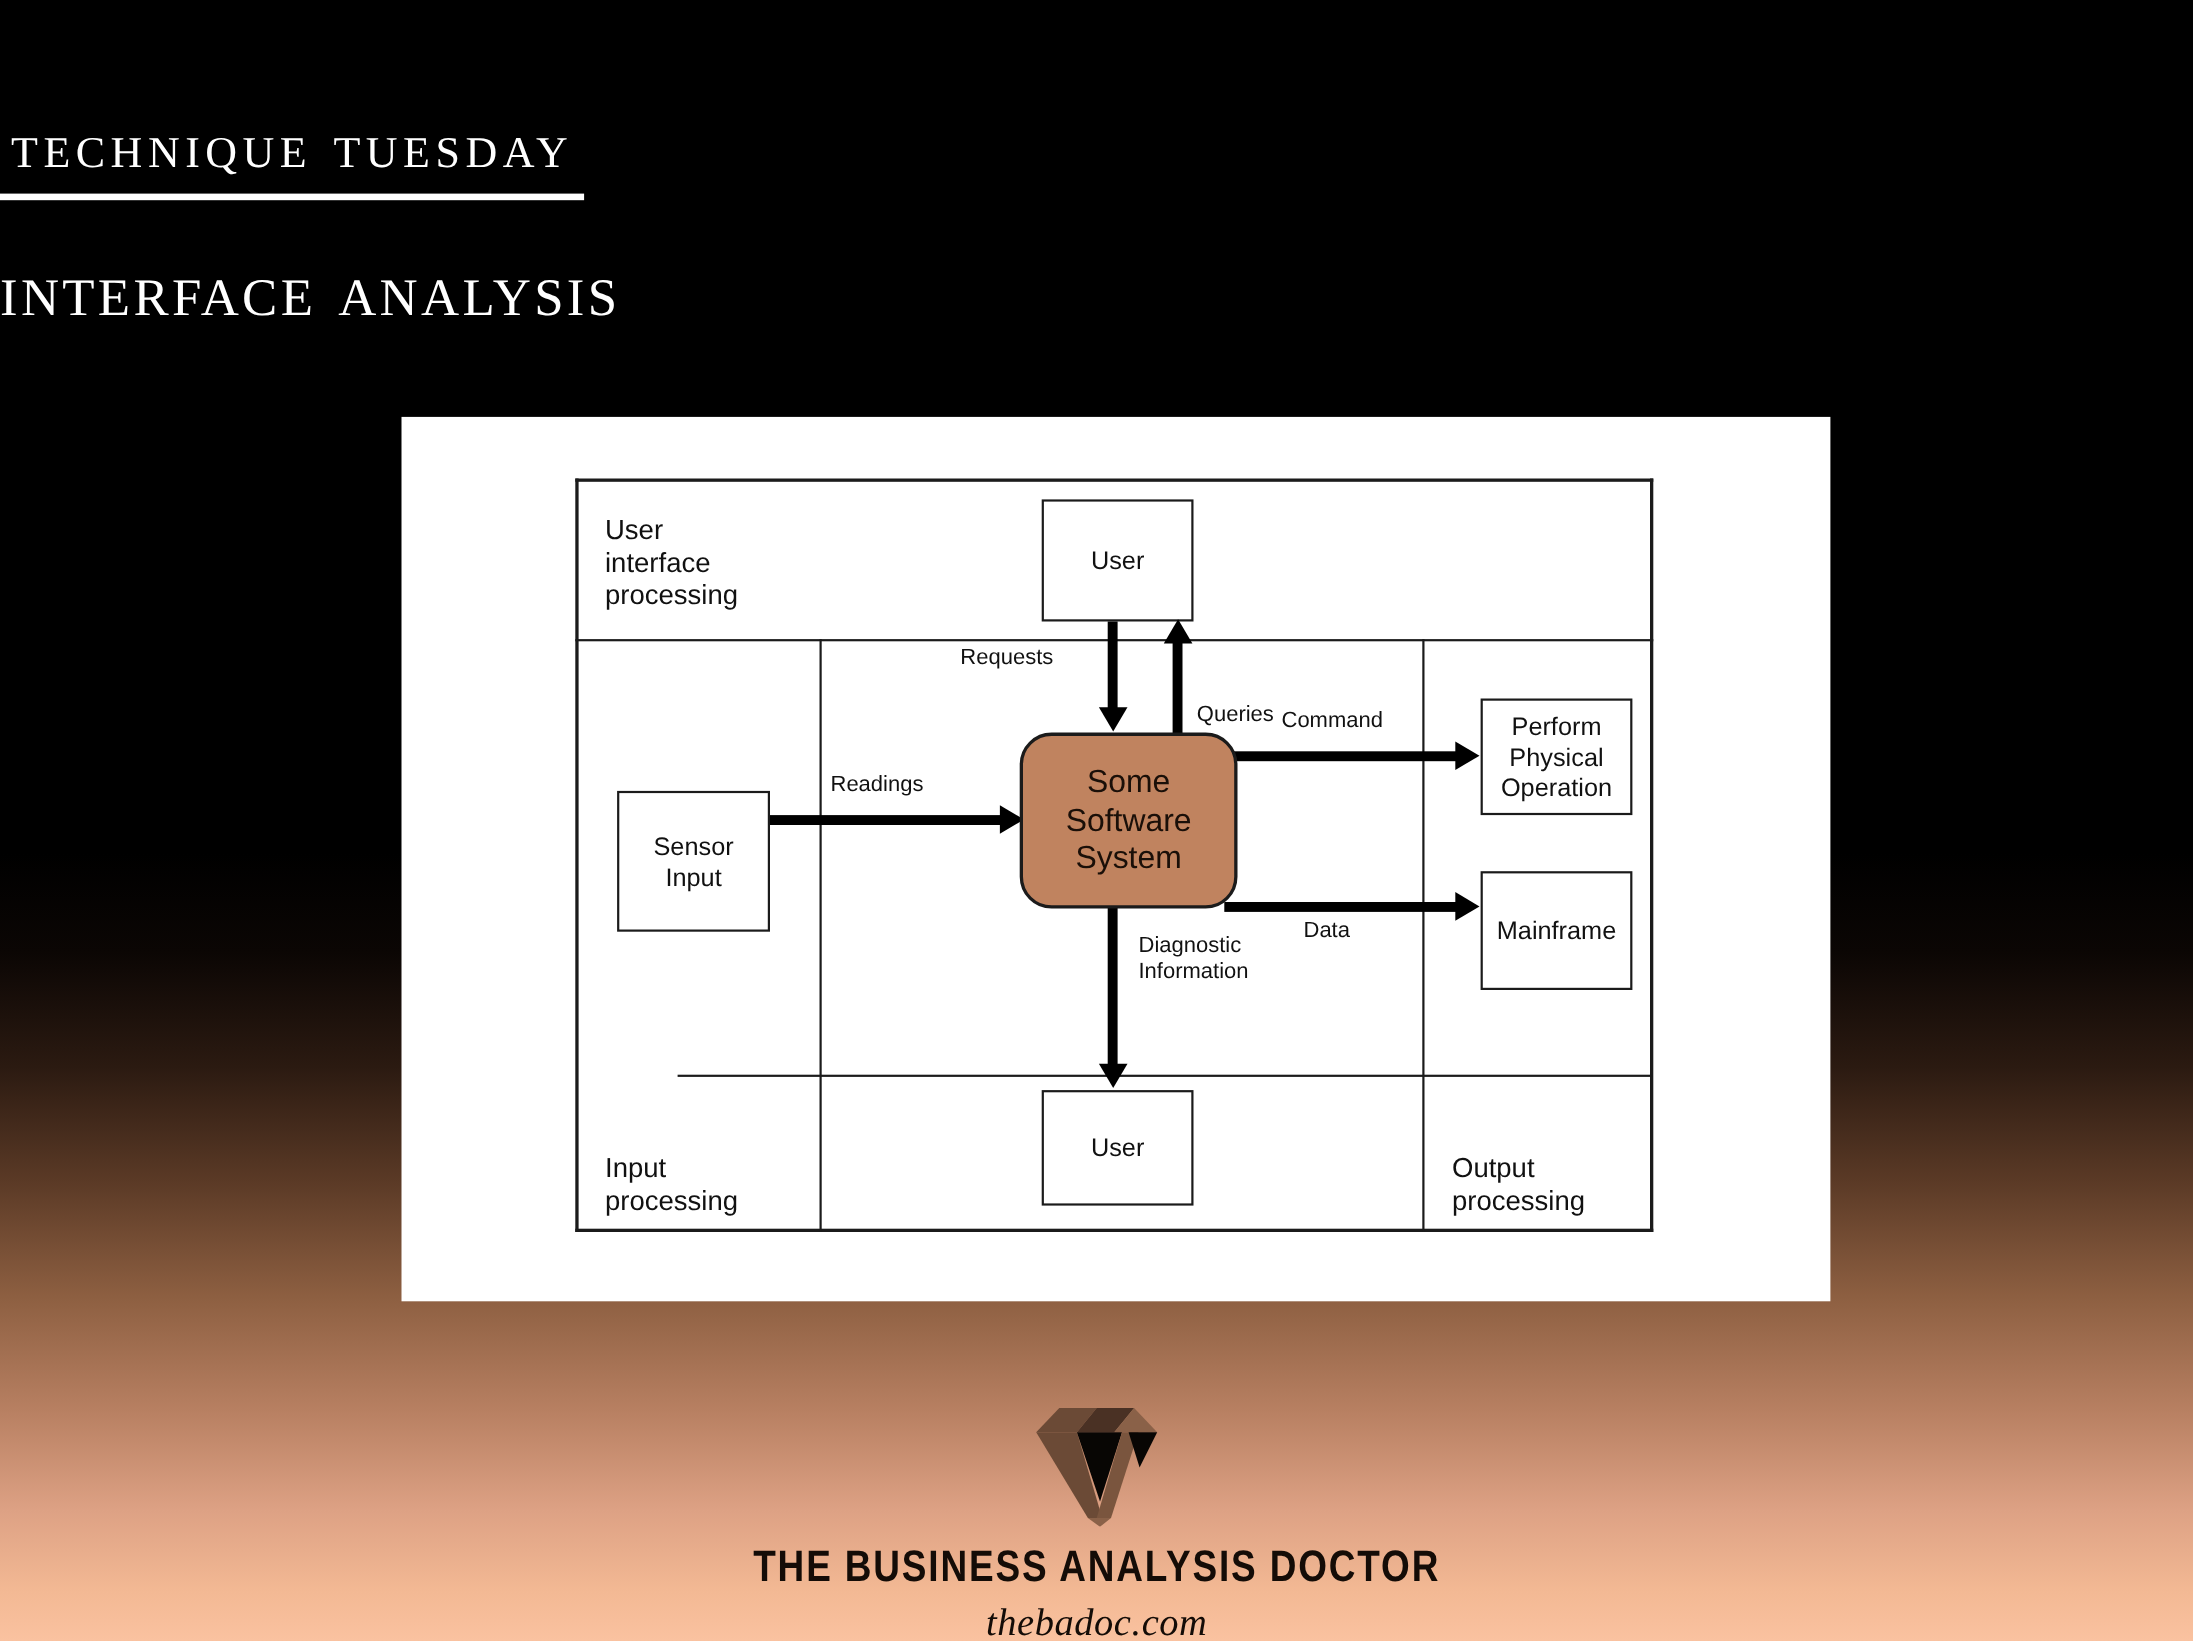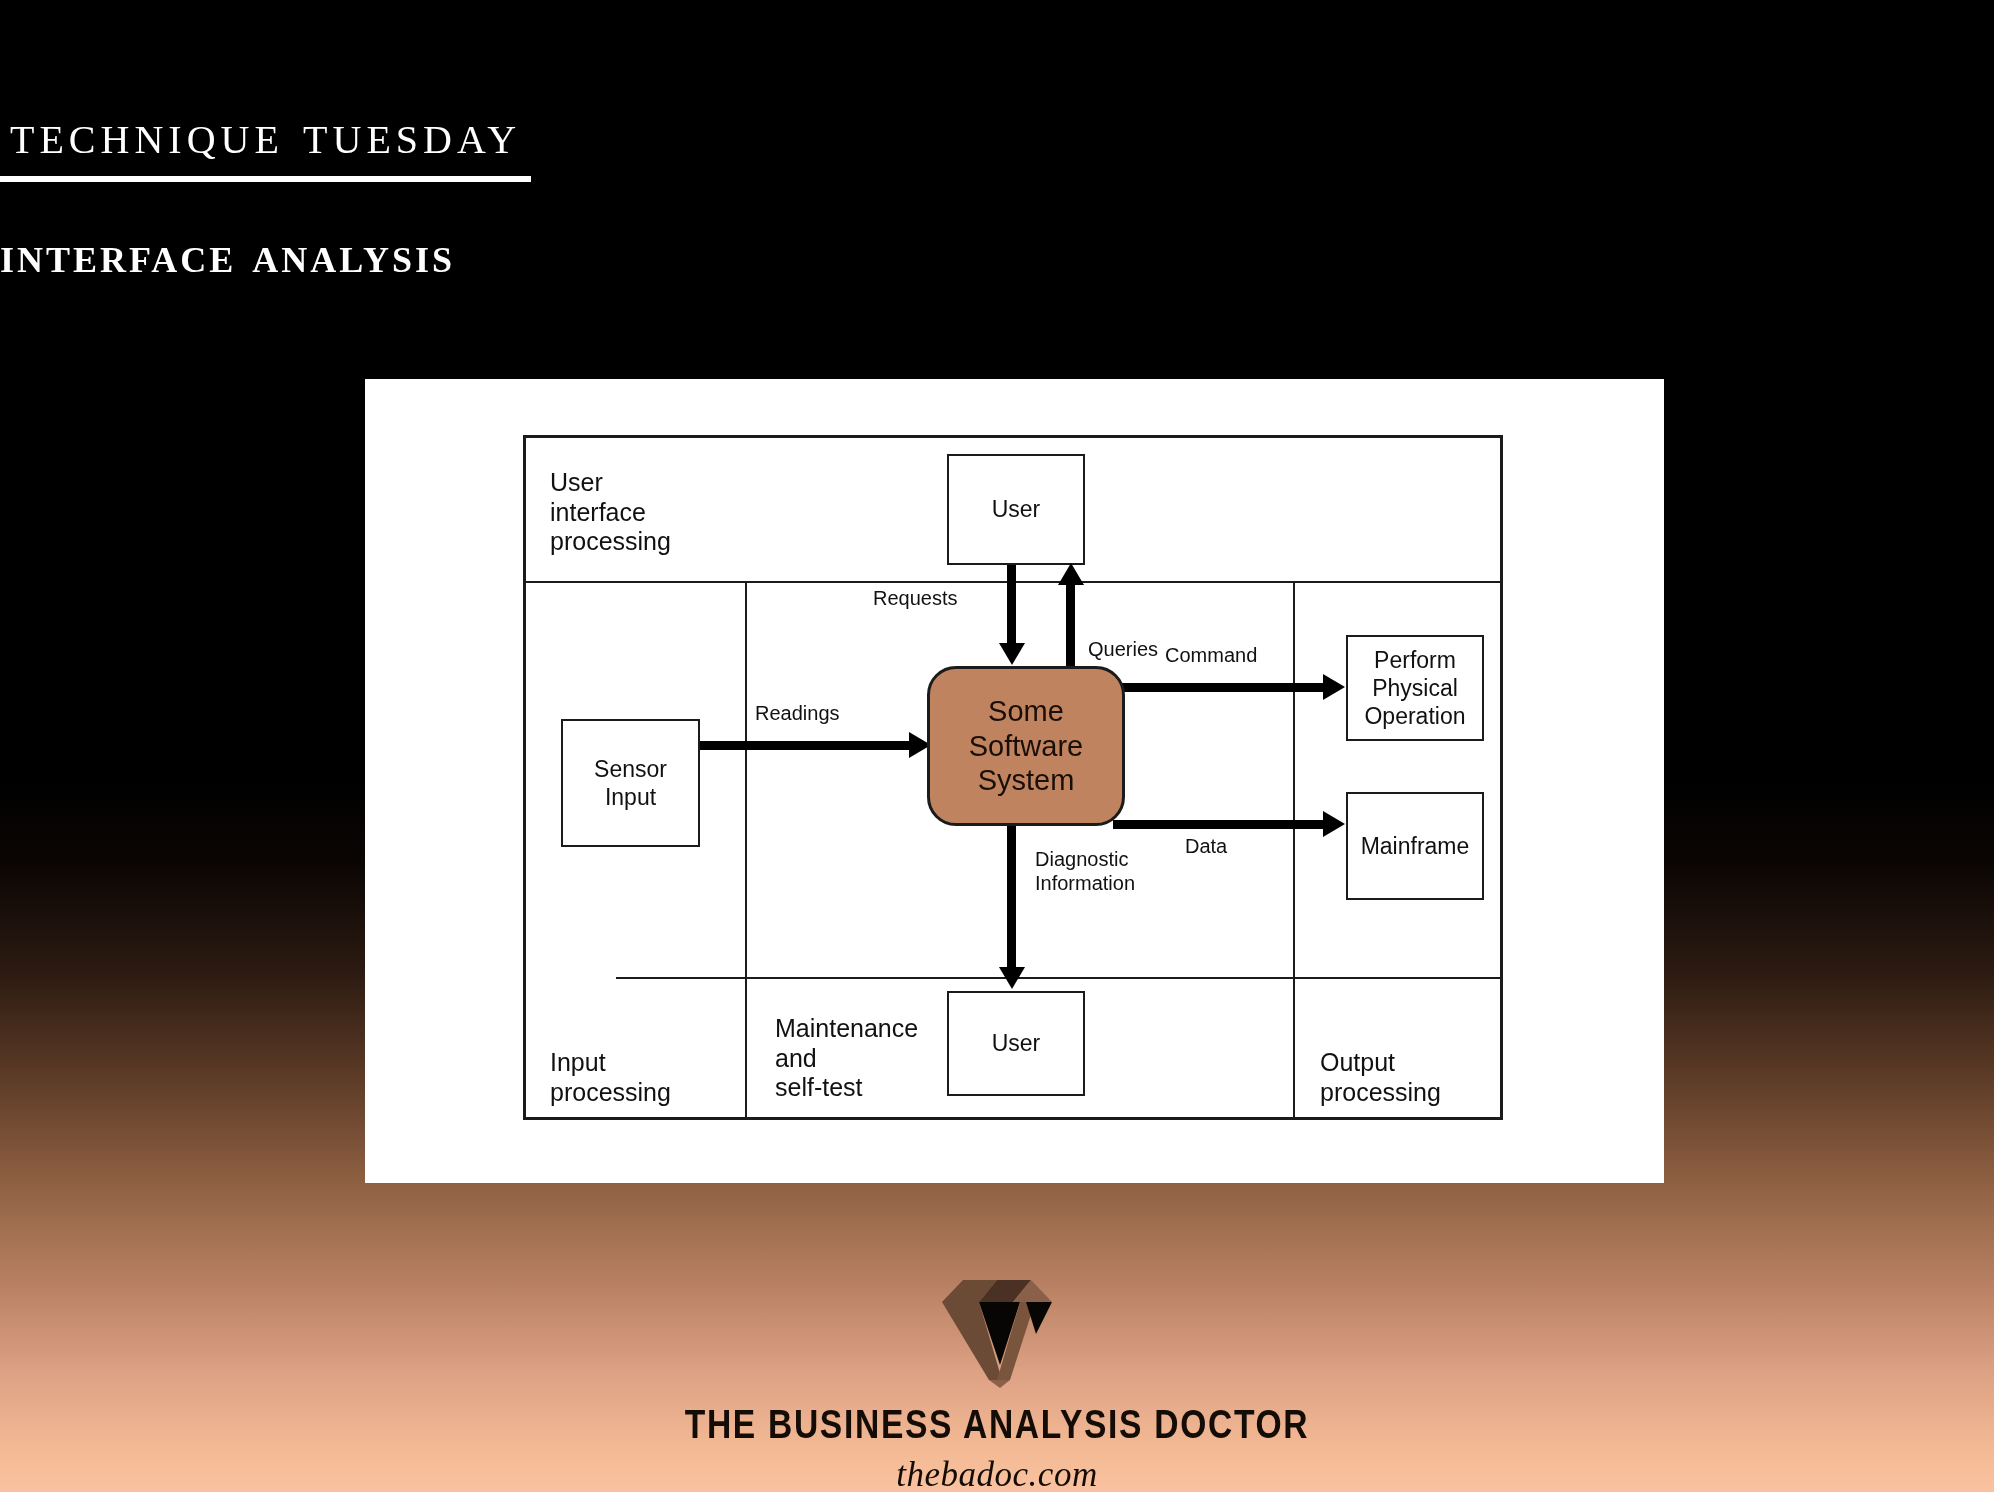--- a/index.html
+++ b/index.html
@@ -52,22 +52,22 @@
     text-transform: lowercase;
     display: inline-block;
     padding: 0 10px 12px 10px;
     border-bottom: 6px solid #ffffff;
     line-height: 1.05;
   }
 
   #main-title {
     font-family: "Liberation Serif", "DejaVu Serif", serif;
     color: #ffffff;
-    font-size: 52px;
-    font-weight: bold;
+    font-size: 68px;
+    font-weight: normal;
     letter-spacing: 3px;
     font-variant: small-caps;
     text-transform: lowercase;
     margin-top: 44px;
     line-height: 1.1;
   }
 
   
   #white-panel {
     position: absolute;
@@ -226,23 +226,20 @@
     <div class="frame-line" style="left:222px;top:146px;width:2px;   height:539px;"></div>
     <div class="frame-line" style="left:770px;top:146px;width:2px;   height:539px;"></div>
 
     <div class="zone-label" style="left:27px; top:33px;">User
 interface
 processing</div>
 
     <div class="zone-label" style="left:27px; top:613px;">Input
 processing</div>
 
-    <div class="zone-label" style="left:252px; top:579px;">Maintenance
-and
-self-test</div>
 
     <div class="zone-label" style="left:797px; top:613px;">Output
 processing</div>
 
     <div class="ext-box" style="left:424px; top:19px; width:138px; height:111px;">User</div>
 
     <div class="ext-box" style="left:38px; top:284px; width:139px; height:128px;">Sensor
 Input</div>
 
     <div class="ext-box" style="left:823px; top:200px; width:138px; height:106px;">Perform

